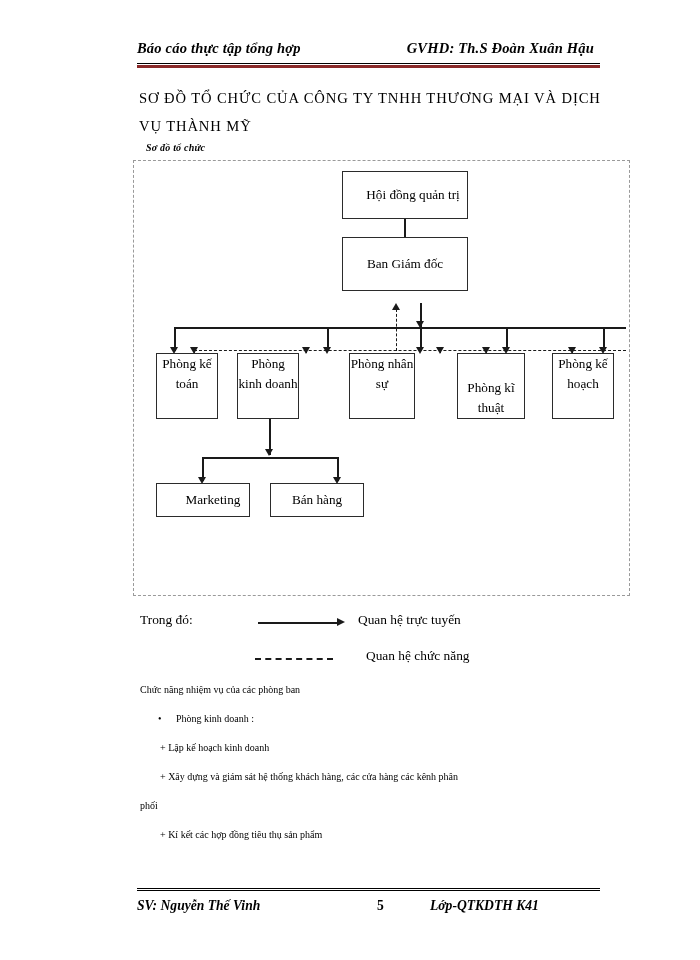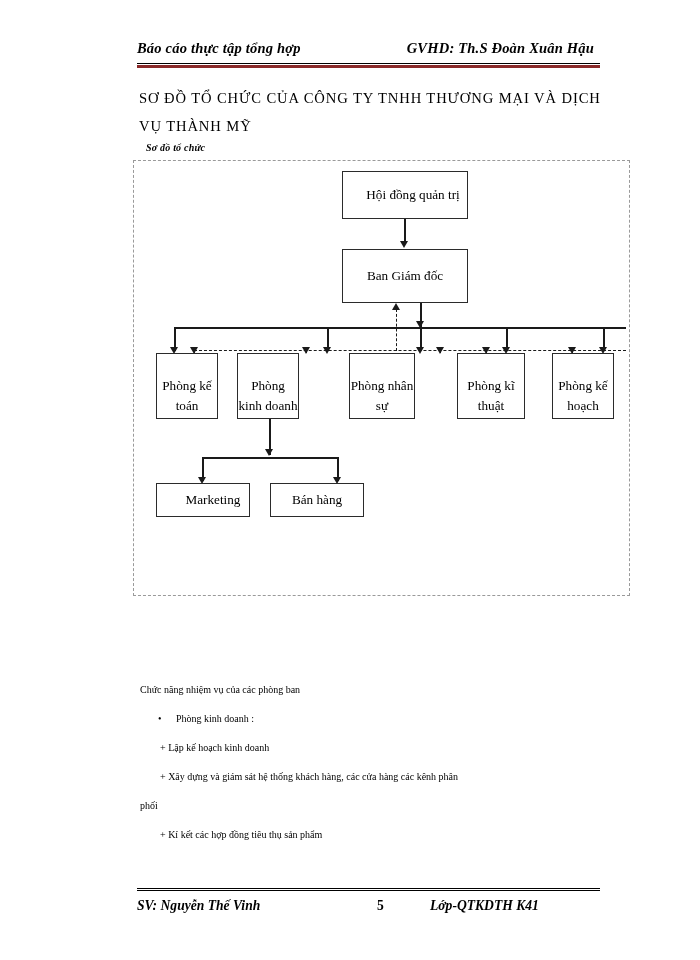--- a/index.html
+++ b/index.html
@@ -91,21 +91,21 @@
     position: absolute;
     box-sizing: border-box;
     border: 1.3px solid #2b2b2b;
     background: #fff;
     display: flex;
     align-items: flex-start;
     justify-content: center;
     text-align: center;
     font-size: 13.2px;
     line-height: 20px;
-    padding-top: 22px;
+    padding-top: 0;
     z-index: 3;
   }
   .node.center-v { align-items: center; padding-top: 0; }
 
   
   .ln {
     position: absolute;
     background: #1a1a1a;
     z-index: 1;
   }
@@ -263,21 +263,21 @@
   <div class="diagram">
     <div class="diagram-inner">
 
       <div class="node center-v" style="left:208px; top:10px; width:126px; height:48px;padding-left:16px;">
         <span>Hội đồng quản trị</span>
       </div>
 
       <div class="ln v" style="left:270px; top:58px; width:1.5px; height:24px;"></div>
       <div class="arrow-down" style="left:266px; top:80px;"></div>
 
-      <div class="node center-v" style="left:208px; top:88px; width:126px; height:54px;">
+      <div class="node center-v" style="left:208px; top:76px; width:126px; height:54px;">
         <span>Ban Giám đốc</span>
       </div>
 
       <div class="ln v" style="left:286px; top:142px; width:1.5px; height:24px;"></div>
       <div class="arrow-down" style="left:282px; top:160px;"></div>
 
       <div class="dash-v" style="left:262px; top:148px; height:42px;"></div>
       <div class="arrow-up" style="left:258px; top:142px;"></div>
 
       <div class="ln h" style="left:40px; top:166px; width:452px; height:1.5px;"></div>
@@ -314,21 +314,21 @@
       </div>
 
       <div class="node" style="left:103px; top:192px; width:62px; height:66px;">
         <span>Phòng kinh doanh</span>
       </div>
 
       <div class="node" style="left:215px; top:192px; width:66px; height:66px;">
         <span>Phòng nhân sự</span>
       </div>
 
-      <div class="node" style="left:323px; top:192px; width:68px; height:66px;">
+      <div class="node" style="left:323px; top:192px; width:68px; height:66px;align-items:flex-end;">
         <span>Phòng kĩ thuật</span>
       </div>
 
       <div class="node" style="left:418px; top:192px; width:62px; height:66px;">
         <span>Phòng kế hoạch</span>
       </div>
 
       <div class="ln v" style="left:135px; top:258px; height:36px;"></div>
       <div class="arrow-down" style="left:131px; top:288px;"></div>
       <div class="ln h" style="left:68px; top:296px; width:136px; height:1.5px;"></div>
@@ -340,20 +340,32 @@
       <div class="node center-v" style="left:22px; top:322px; width:94px; height:34px;padding-left:20px;">
         <span>Marketing</span>
       </div>
       <div class="node center-v" style="left:136px; top:322px; width:94px; height:34px;">
         <span>Bán hàng</span>
       </div>
 
     </div>
   </div>
 
+  <div class="legend">
+    <div class="legend-row">
+      <span class="legend-label">Trong đó:</span>
+      <span class="legend-solid"></span>
+      <span class="legend-solid-head"></span>
+      <span class="legend-text" style="left:218px;">Quan hệ trực tuyến</span>
+    </div>
+    <div class="legend-row">
+      <span class="legend-dashed"></span>
+      <span class="legend-text" style="left:226px;">Quan hệ chức năng</span>
+    </div>
+  </div>
 
   <div class="body-text">
     <p class="p-plain">Chức năng nhiệm vụ của các phòng ban</p>
     <p class="p-bullet">
       <span class="bullet">•</span>
       <span>Phòng kinh doanh :</span>
     </p>
     <p class="p-indent">+ Lập kế hoạch kinh doanh</p>
     <p class="p-wrap">
       <span>+ Xây dựng và giám sát hệ thống khách hàng, các cửa hàng các kênh phân</span>

